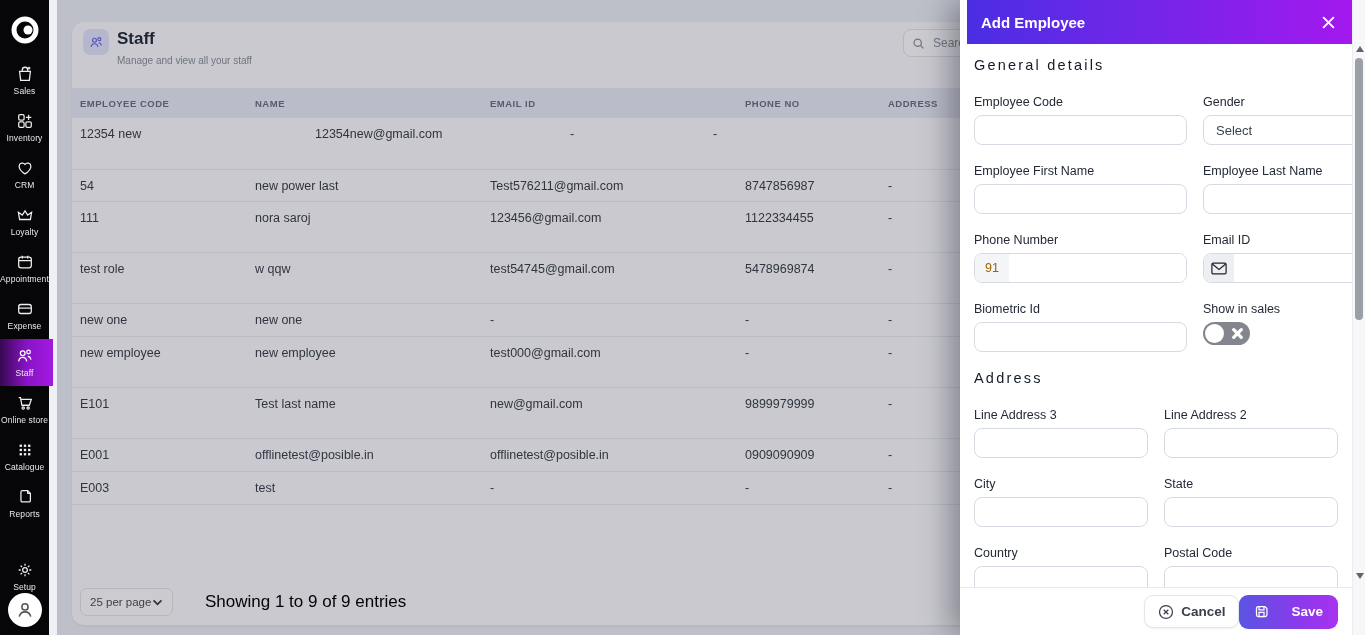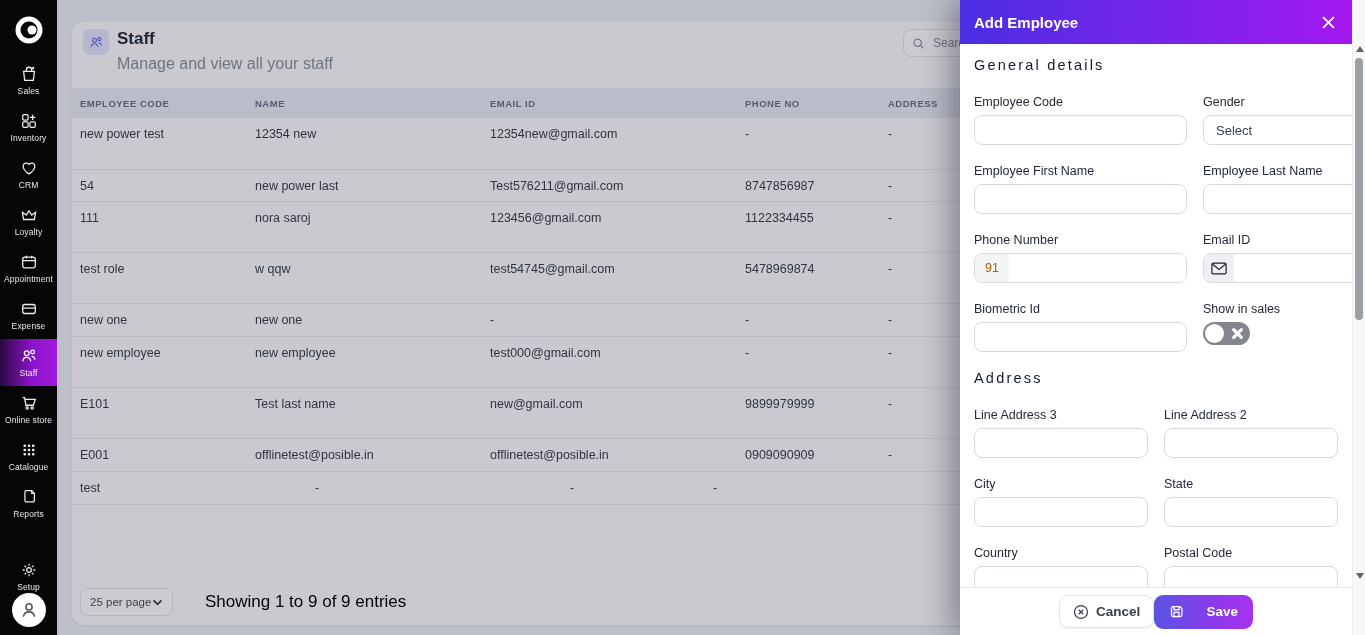--- a/index.html
+++ b/index.html
@@ -1,39 +1,39 @@
 <!DOCTYPE html>
 <html><head>
 <meta charset="utf-8">
 <style>
   html,body{margin:0;padding:0;width:1365px;height:635px;overflow:hidden;
     font-family:"Liberation Sans",sans-serif;background:#eef0f6;}
   *{box-sizing:border-box;}
 
   
-  .sidebar{position:absolute;left:0;top:0;bottom:0;width:57px;background:#060608;z-index:40;
+  .sidebar{position:absolute;left:0;top:0;bottom:0;width:49px;background:#060608;z-index:40;
     display:flex;flex-direction:column;align-items:center;}
   .logo{margin:13px 0 10px;width:34px;height:34px;display:flex;align-items:center;justify-content:center;}
   .nav-item{width:57px;height:47px;display:flex;flex-direction:column;align-items:center;justify-content:center;
     gap:3px;color:#e9e9ec;cursor:pointer;}
   .nav-item .lbl{font-size:8.5px;letter-spacing:.1px;white-space:nowrap;}
   .nav-item.active{background:linear-gradient(90deg,#2b0740 0%,#8a13c9 55%,#a21ae0 100%);}
   .nav-item.setup-gap{margin-top:26px;}
   .side-avatar{position:absolute;bottom:8px;left:50%;transform:translateX(-50%);width:34px;height:34px;
     border-radius:50%;background:#fff;display:flex;align-items:center;justify-content:center;cursor:pointer;}
 
   
   .main{position:absolute;left:57px;top:0;right:0;bottom:0;background:#eef0f6;}
   .card{position:absolute;left:15px;top:22px;width:1283px;height:603px;background:#fbfcfe;border-radius:12px;
     box-shadow:0 1px 3px rgba(30,35,60,.08);}
   .card-header{position:relative;height:66px;}
   .title-icon{position:absolute;left:11px;top:7px;width:26px;height:26px;border-radius:7px;background:#e4e5fa;
     display:flex;align-items:center;justify-content:center;}
   .page-title{position:absolute;left:45px;top:7px;font-size:17px;font-weight:bold;color:#262c38;}
-  .page-sub{position:absolute;left:45px;top:33px;font-size:16px;color:#8b909b;}
+  .page-sub{position:absolute;left:45px;top:33px;font-size:10px;color:#8b909b;}
   .search-box{position:absolute;left:831px;top:7px;width:150px;height:28px;background:#fff;
     border:1px solid #e3e5ec;border-radius:8px;display:flex;align-items:center;padding:0 8px;gap:6px;}
   .search-box input{border:none;outline:none;width:100px;font-size:12px;color:#4a4f5a;background:transparent;
     font-family:"Liberation Sans",sans-serif;}
   .search-box input::placeholder{color:#8d929e;}
 
   .thead{position:absolute;left:0;top:66px;width:100%;height:30px;background:#e9ebf7;display:flex;
     align-items:center;font-size:9.5px;font-weight:bold;color:#6a7083;letter-spacing:.5px;text-transform:uppercase;}
   .tbody{position:absolute;left:0;top:96px;width:100%;}
   .trow{display:flex;border-bottom:1px solid #e9ebf1;font-size:12.5px;color:#3a3f49;cursor:pointer;}
@@ -56,21 +56,21 @@
   .card-footer{position:absolute;left:8px;bottom:9px;display:flex;align-items:center;gap:32px;}
   .page-size{width:93px;height:28px;background:#fff;border:1px solid #e2e4eb;border-radius:7px;
     display:flex;align-items:center;justify-content:space-between;padding:0 9px;font-size:11.5px;color:#4a4f5a;cursor:pointer;}
   .showing{font-size:17px;color:#000000;}
 
   .overlay{position:absolute;inset:0;background:rgba(13,14,33,.21);z-index:10;}
 
   
   .drawer{position:absolute;right:0;top:0;width:405px;height:635px;background:#fff;z-index:50;
     box-shadow:-10px 0 28px rgba(10,10,30,.35);}
-  .drawer-header{position:absolute;left:0;top:0;right:13px;height:44px;
+  .drawer-header{position:absolute;left:7px;top:0;right:13px;height:44px;
     background:linear-gradient(90deg,#4b2ee3 0%,#7a24e9 55%,#a318ee 100%);
     display:flex;align-items:center;justify-content:space-between;padding:0 14px;}
   .drawer-title{color:#fff;font-size:15px;font-weight:bold;}
   .close-btn{width:20px;height:20px;display:flex;align-items:center;justify-content:center;cursor:pointer;}
 
   .drawer-body{position:absolute;left:0;top:44px;right:13px;bottom:48px;padding:0 14px;overflow:hidden;}
   .section-title{font-size:14.5px;color:#151c28;letter-spacing:2.2px;margin-top:13px;}
   .section-title.addr{margin-top:18px;}
   .fgrid{display:grid;grid-template-columns:1fr 1fr;column-gap:16px;row-gap:19px;margin-top:22px;}
   .field label{display:block;font-size:12.5px;color:#232936;margin-bottom:6px;}
@@ -83,21 +83,21 @@
   .inwrap .prefix{width:34px;display:flex;align-items:center;justify-content:center;background:#f4f5f7;
     font-size:12.5px;color:#a16207;}
   .inwrap .iconseg{width:30px;display:flex;align-items:center;justify-content:center;background:#edeff3;}
   .inwrap input{border:none;outline:none;flex:1;padding:0 8px;font-size:12.5px;color:#333;
     font-family:"Liberation Sans",sans-serif;}
   .toggle{margin-top:3px;width:47px;height:23px;border-radius:12px;background:#83878d;position:relative;cursor:pointer;}
   .toggle .knob{position:absolute;left:2px;top:2px;width:19px;height:19px;border-radius:50%;background:#fff;}
   .toggle .off-x{position:absolute;right:6px;top:4px;}
 
   .drawer-footer{position:absolute;left:0;bottom:0;right:13px;height:48px;background:#fff;
-    border-top:1px solid #e7e9ee;display:flex;align-items:center;justify-content:center;padding:0 14px;z-index:5;}
+    border-top:1px solid #e7e9ee;display:flex;align-items:center;justify-content:flex-end;padding:0 14px;z-index:5;}
   .btn-cancel{height:33px;padding:0 13px;border:1px solid #e3e5ea;border-radius:9px;background:#fff;
     display:flex;align-items:center;gap:7px;font-size:13.5px;font-weight:bold;color:#3a4049;cursor:pointer;
     box-shadow:0 1px 2px rgba(20,20,40,.06);}
   .btn-save{height:34px;padding:0 15px;border:none;border-radius:9px;
     background:linear-gradient(90deg,#5b55e2 0%,#8a3aeb 60%,#a832ef 100%);
     display:flex;align-items:center;gap:22px;font-size:13.5px;font-weight:bold;color:#fff;cursor:pointer;}
 
   .scroll-col{position:absolute;right:0;top:0;width:13px;height:635px;background:#f7f7f9;border-left:1px solid #ececf0;z-index:6;}
   .sc-up{position:absolute;top:46px;left:0;width:13px;text-align:center;cursor:pointer;}
   .sc-down{position:absolute;top:573px;left:0;width:13px;text-align:center;cursor:pointer;}
@@ -239,21 +239,20 @@
     <div class="thead">
       <div class="col-code">EMPLOYEE CODE</div>
       <div class="col-name">NAME</div>
       <div class="col-email">EMAIL ID</div>
       <div class="col-phone">PHONE NO</div>
       <div class="col-address">ADDRESS</div>
     </div>
 
     <div class="tbody">
       <div class="trow">
-        <div class="col-code">new power test</div>
         <div class="col-name">12354 new</div>
         <div class="col-email">12354new@gmail.com</div>
         <div class="col-phone">-</div>
         <div class="col-address">-</div>
       </div>
       <div class="trow">
         <div class="col-code">54</div>
         <div class="col-name">new power last</div>
         <div class="col-email">Test576211@gmail.com</div>
         <div class="col-phone">8747856987</div>
@@ -295,20 +294,21 @@
         <div class="col-address">-</div>
       </div>
       <div class="trow">
         <div class="col-code">E001</div>
         <div class="col-name">offlinetest@posible.in</div>
         <div class="col-email">offlinetest@posible.in</div>
         <div class="col-phone">0909090909</div>
         <div class="col-address">-</div>
       </div>
       <div class="trow">
+        <div class="col-code">E003</div>
         <div class="col-name">test</div>
         <div class="col-email">-</div>
         <div class="col-phone">-</div>
         <div class="col-address">-</div>
       </div>
     </div>
 
     <div class="card-footer">
       <div class="page-size">
         <span>25 per page</span>

